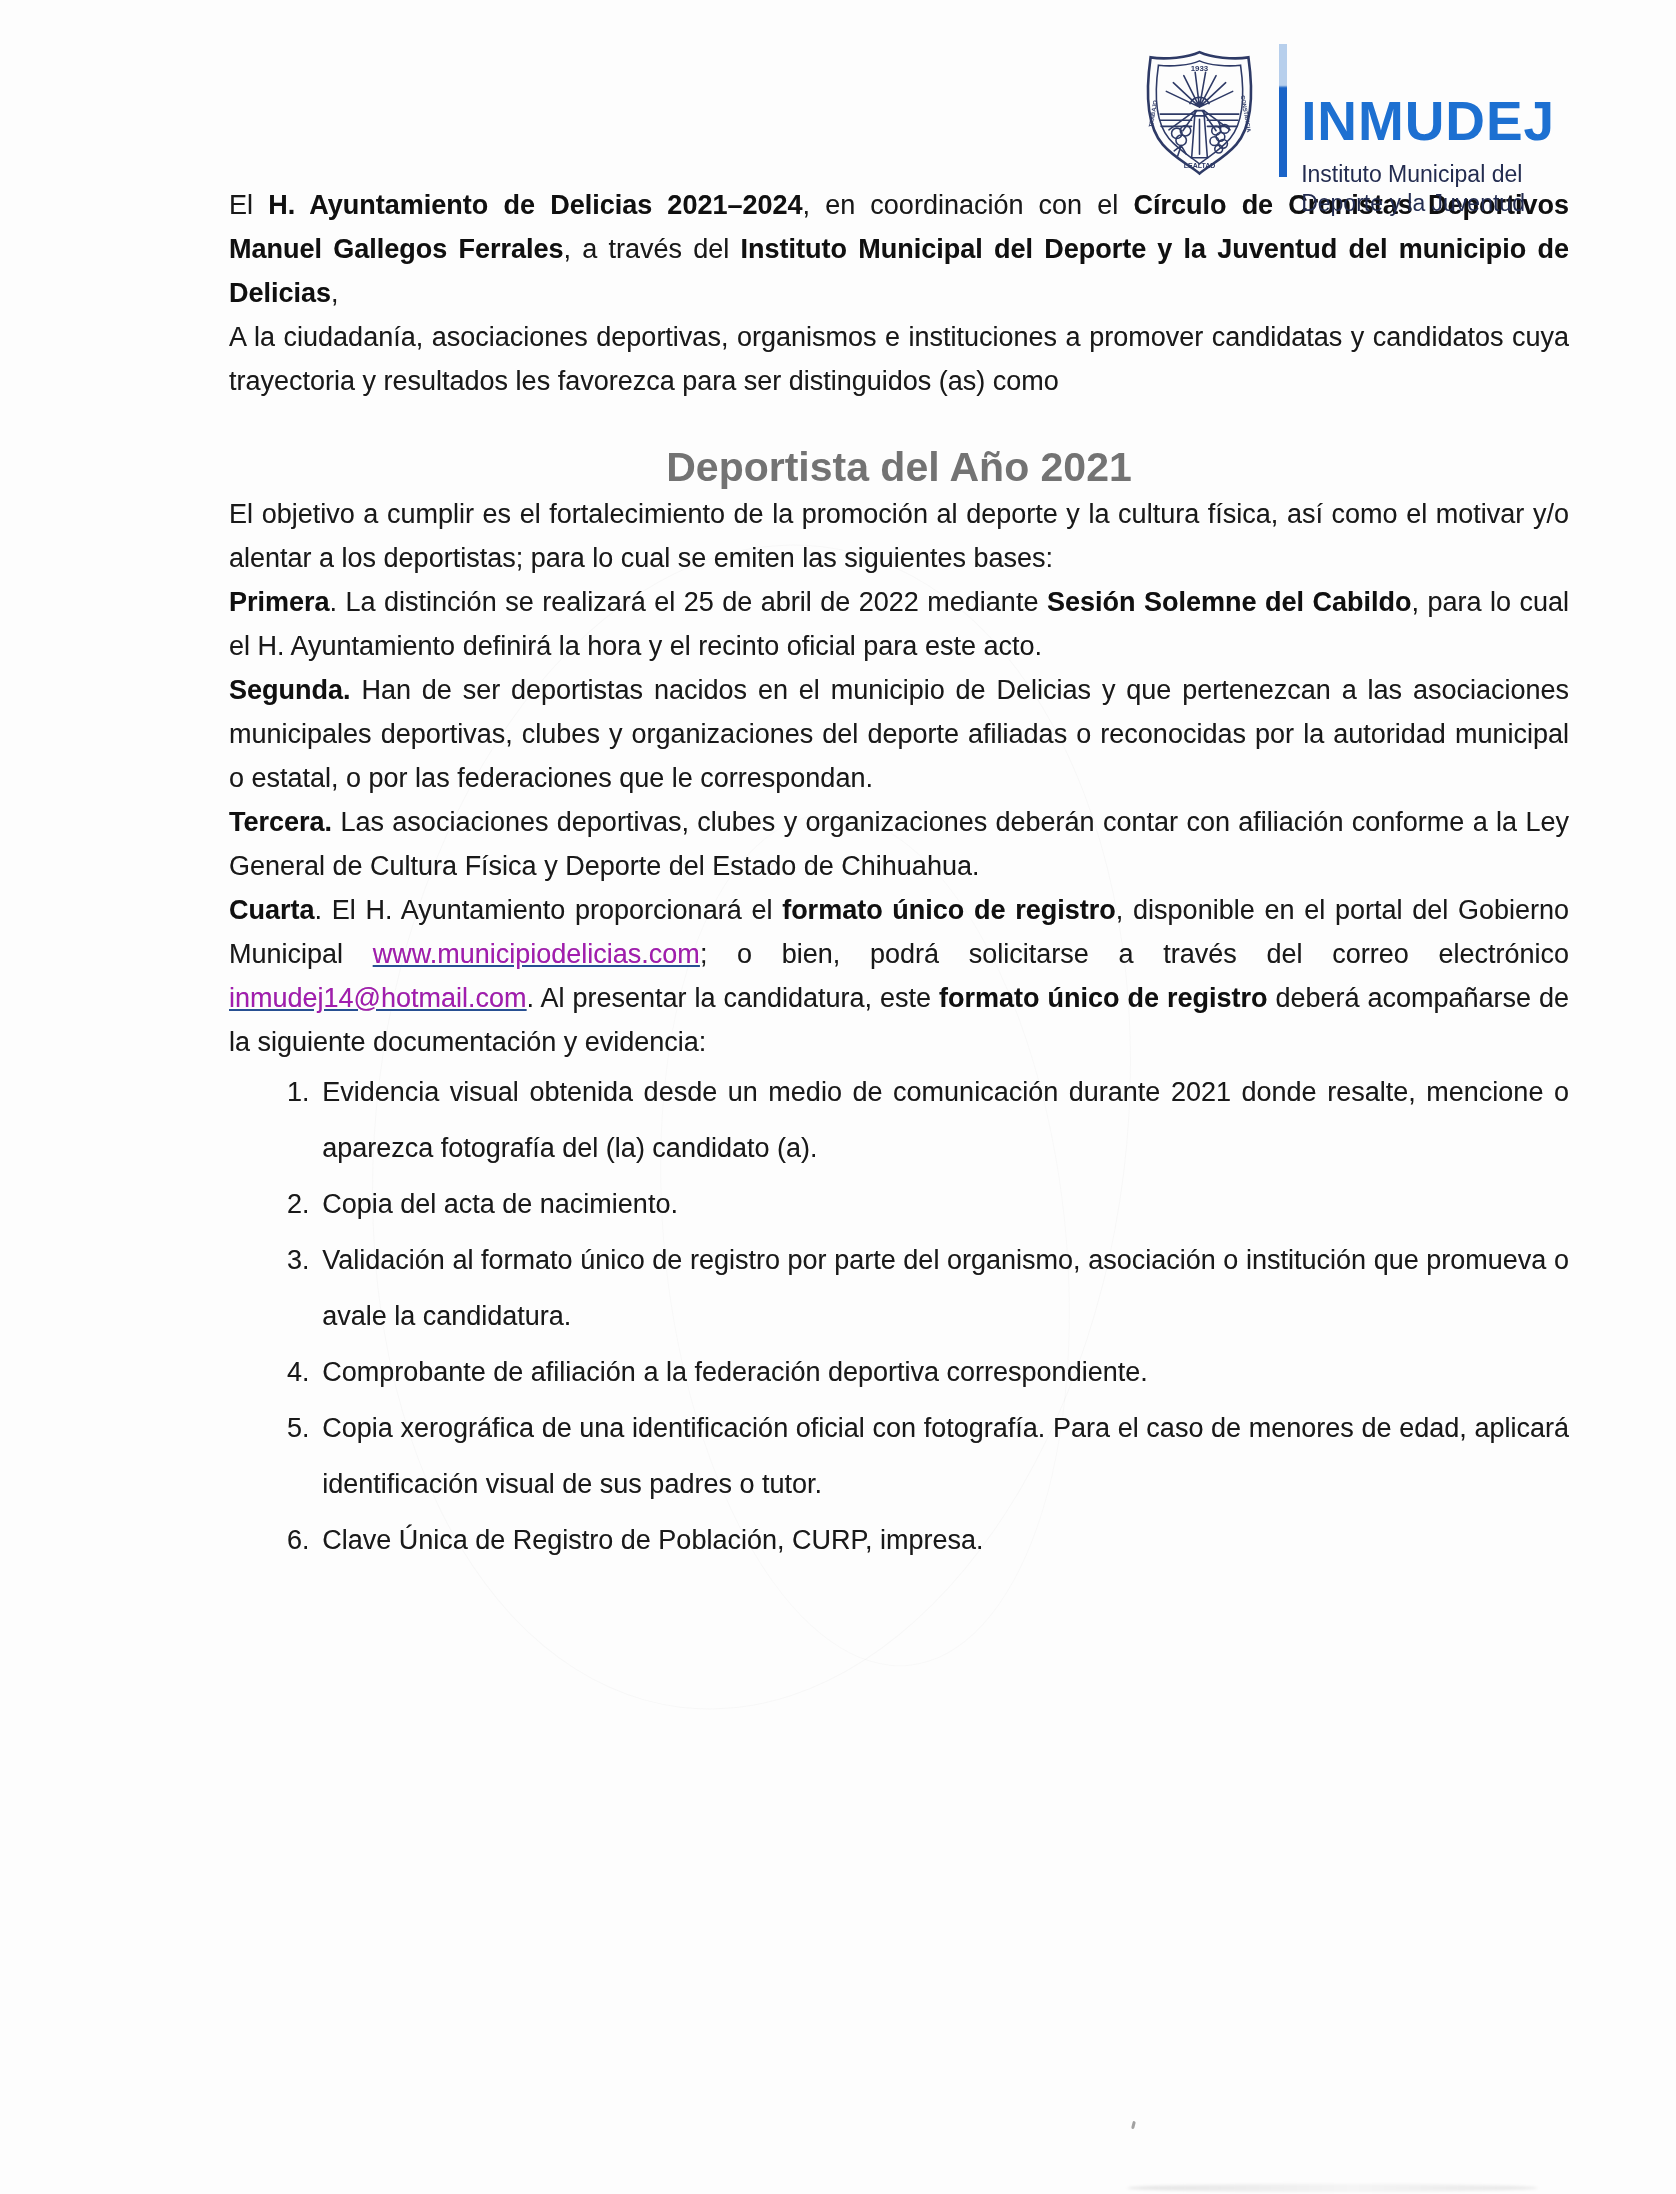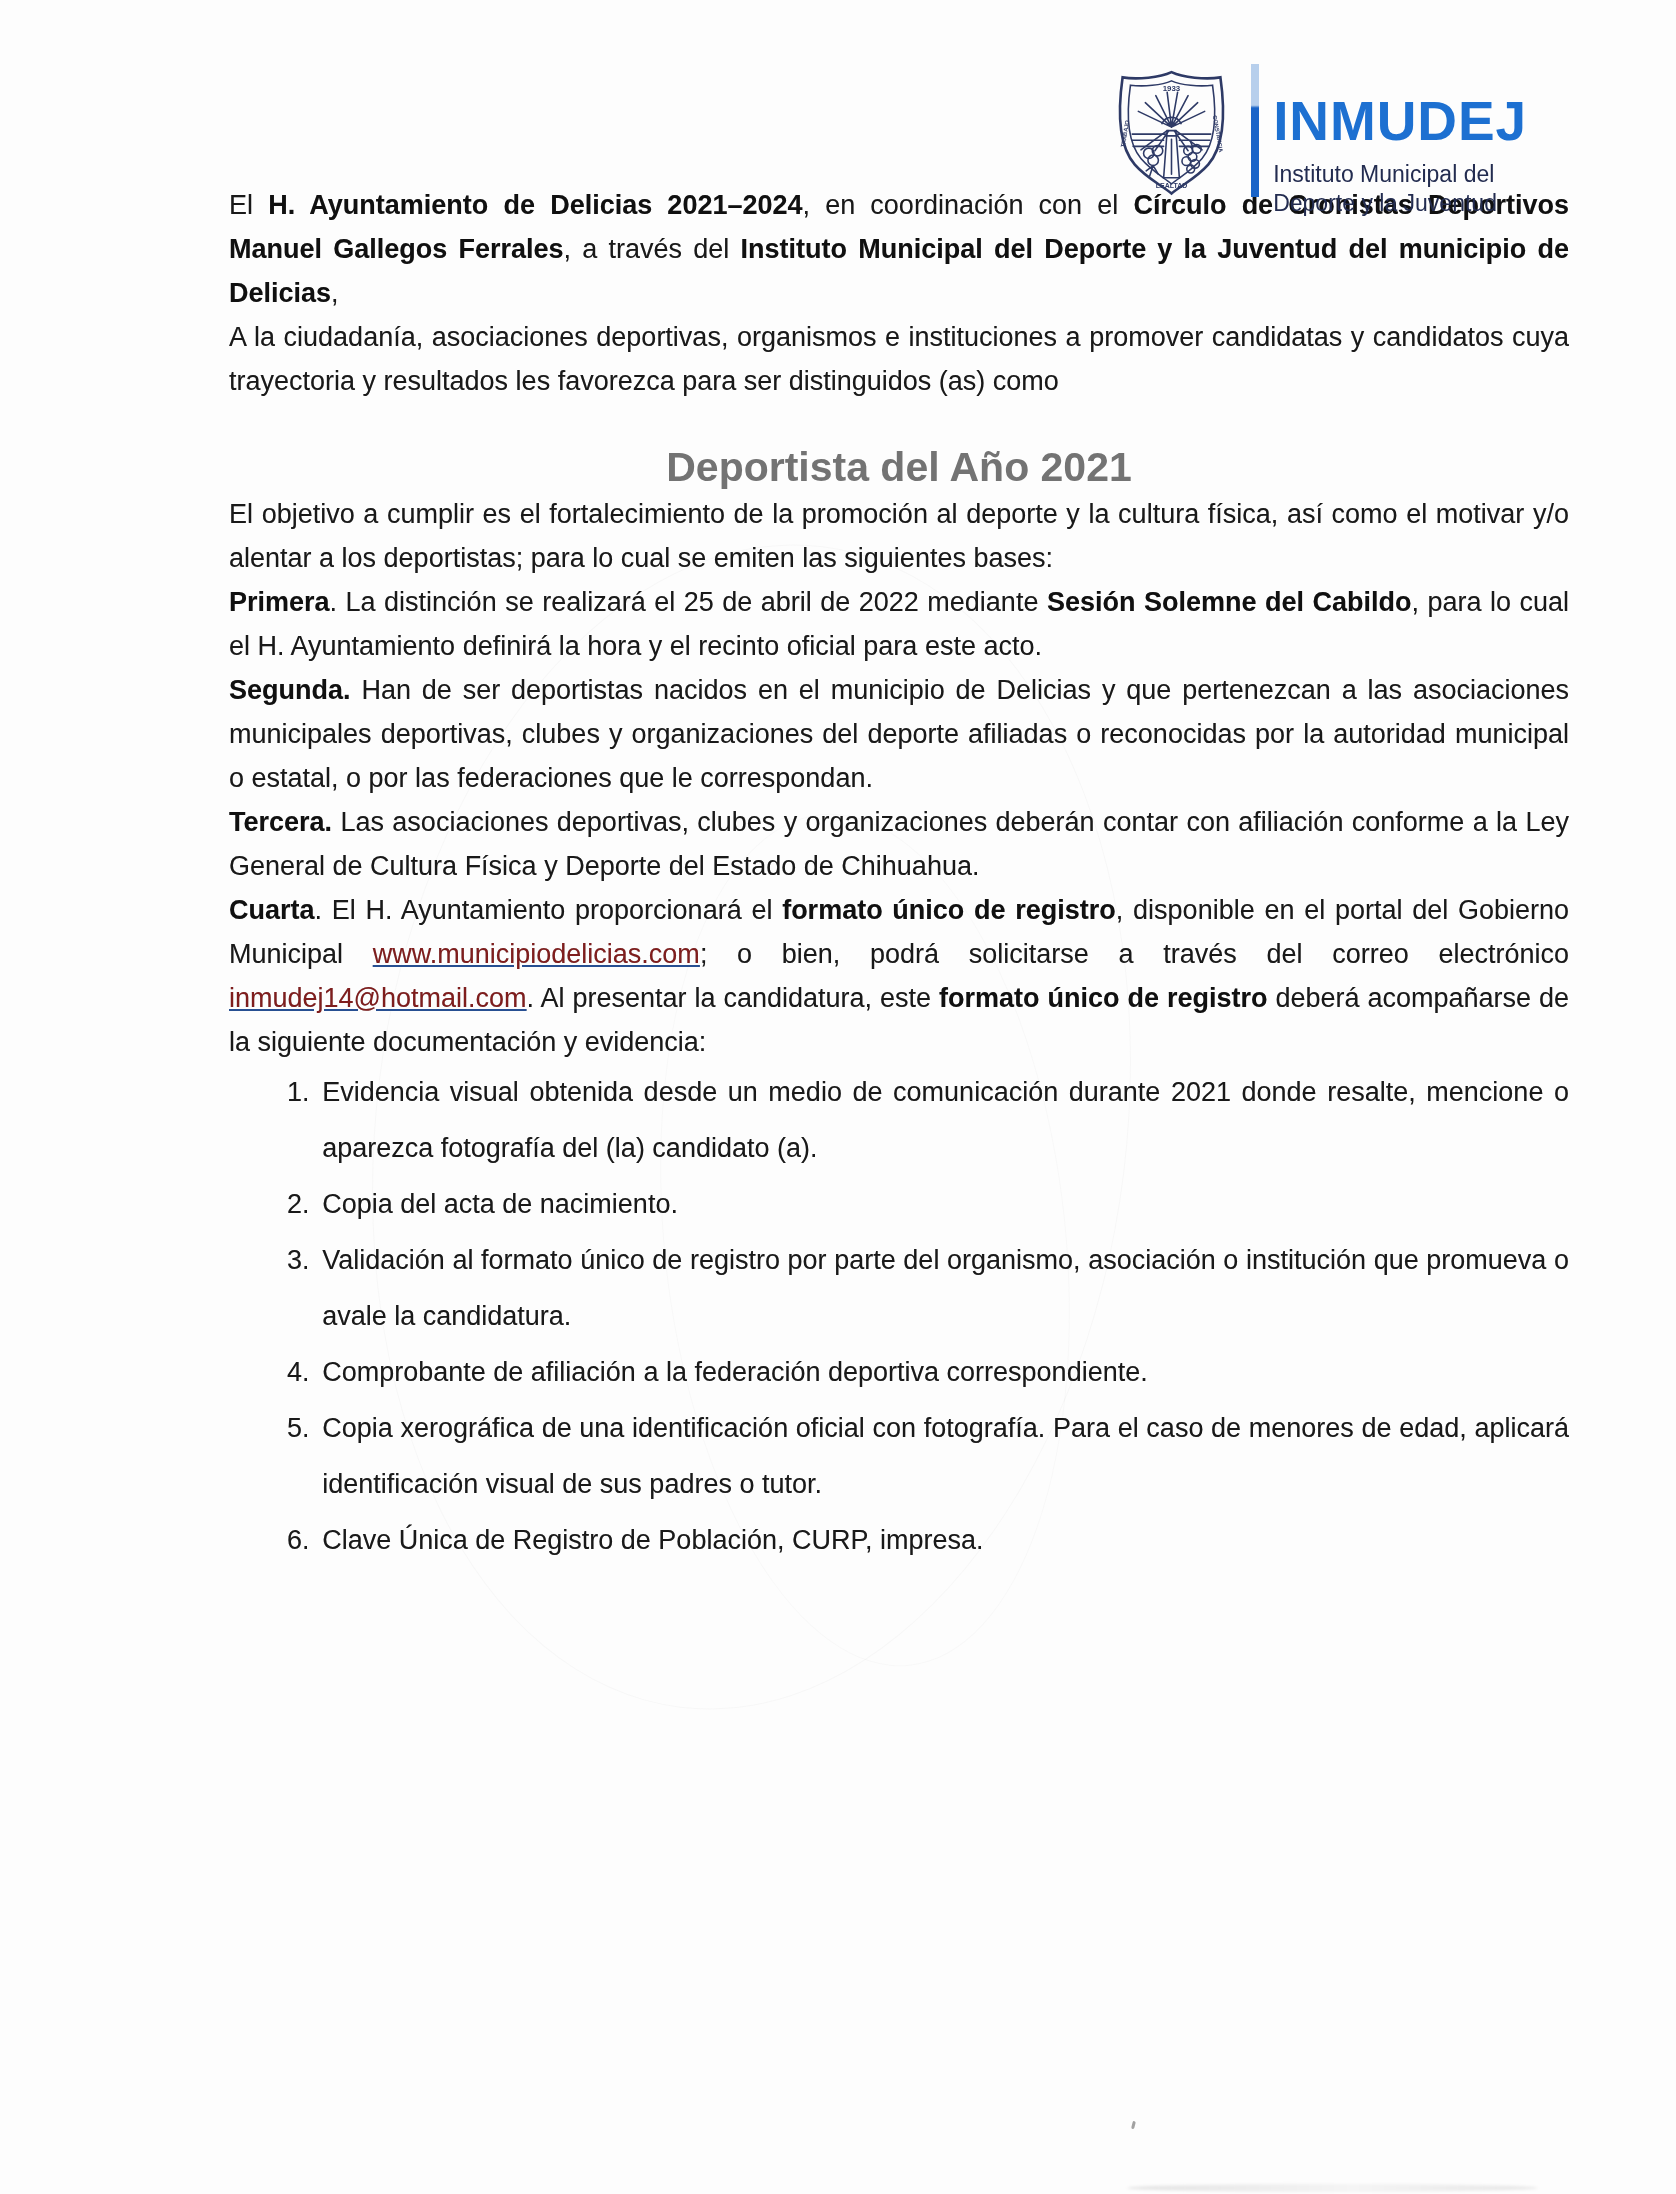--- a/index.html
+++ b/index.html
@@ -12,23 +12,23 @@
     background: #fdfdfd;
     font-family: "Liberation Sans", "DejaVu Sans", sans-serif;
     color: #191919;
     overflow: hidden;
   }
 
   
   .logo-group {
     position: absolute;
     top: 44px;
-    right: 150px;
+    right: 122px;
     display: flex;
-    align-items: center;
+    align-items: flex-start;
   }
   .crest-svg { display: block; margin-top: 1.7px; }
   .logo-bar {
     width: 7.9px;
     height: 133px;
     margin: 0 14px 0 14px;
     background: linear-gradient(to bottom, #b7cfec 0%, #b7cfec 31%, #1a64c8 33%, #1a64c8 100%);
   }
   .logo-textcol { padding-top: 7px; margin-top: 43px; }
   .brand-name {
@@ -88,21 +88,21 @@
     line-height: 56px;
     text-align: justify;
     padding-left: 5.2px;
     text-shadow: 0 0 0.4px rgba(0,0,0,0.28);
   }
   .p-important  { margin-top: 21px; text-indent: 31px; }
 
   strong { font-weight: bold; color: #101010; }
 
   .doc-link {
-    color: #7f1d1d;
+    color: #a21caf;
     text-decoration: underline;
     text-decoration-color: #274f92;
   }
 
   
   .artifact { position: absolute; pointer-events: none; }
   .arc-1 {
     left: 376px; top: 542px; width: 751px; height: 1170px;
     border: 1.7px solid rgba(110,110,110,0.045);
     border-radius: 50%;

